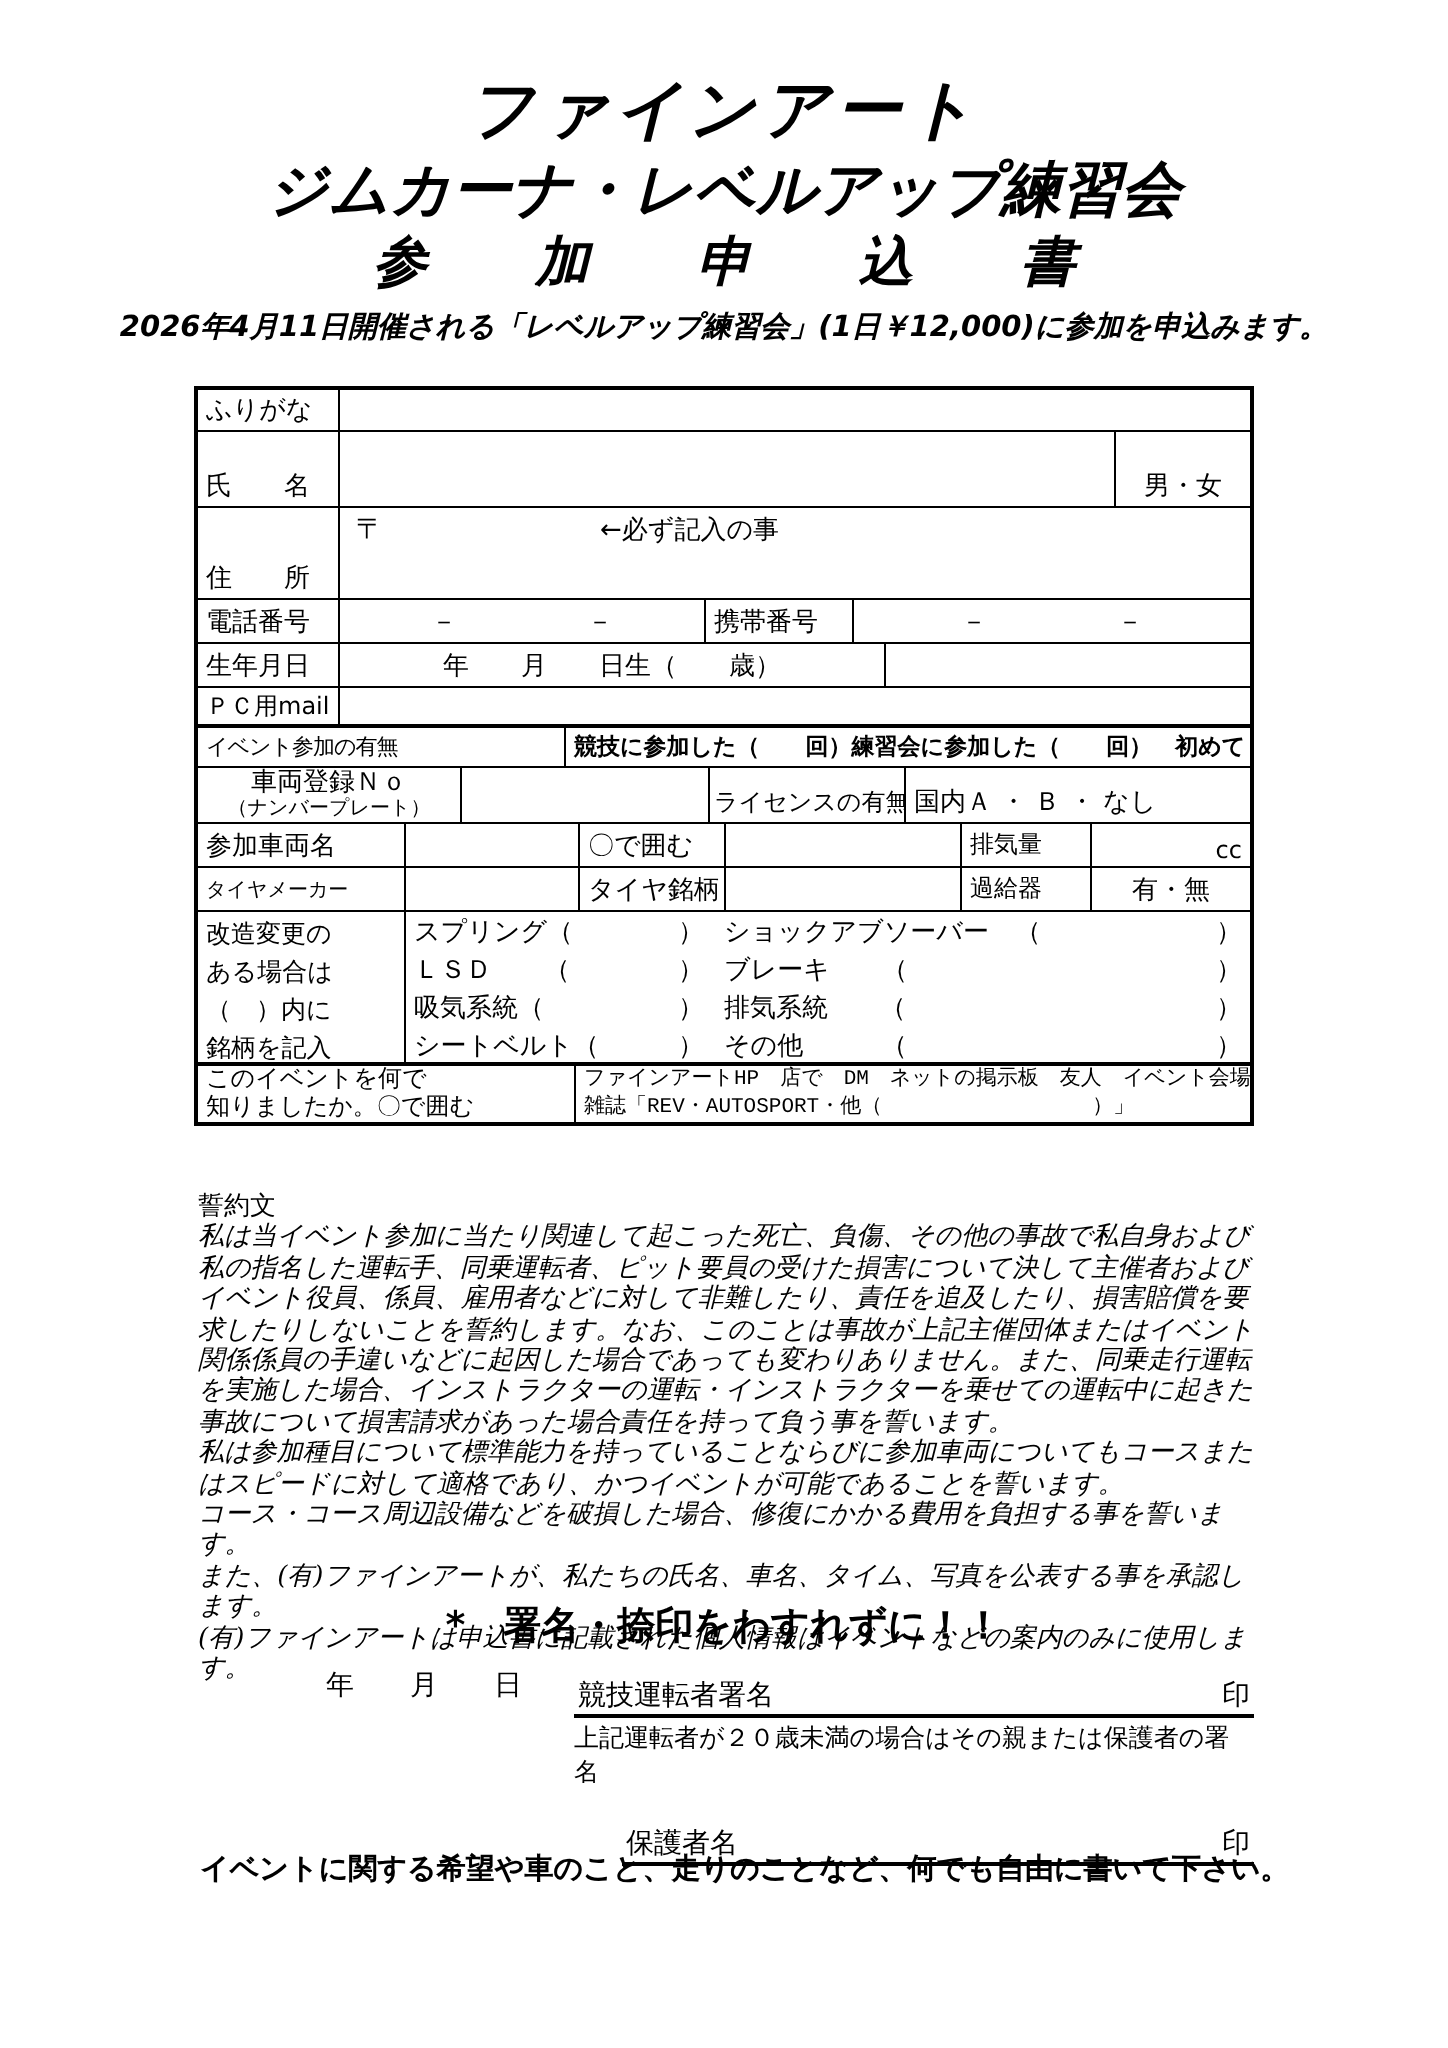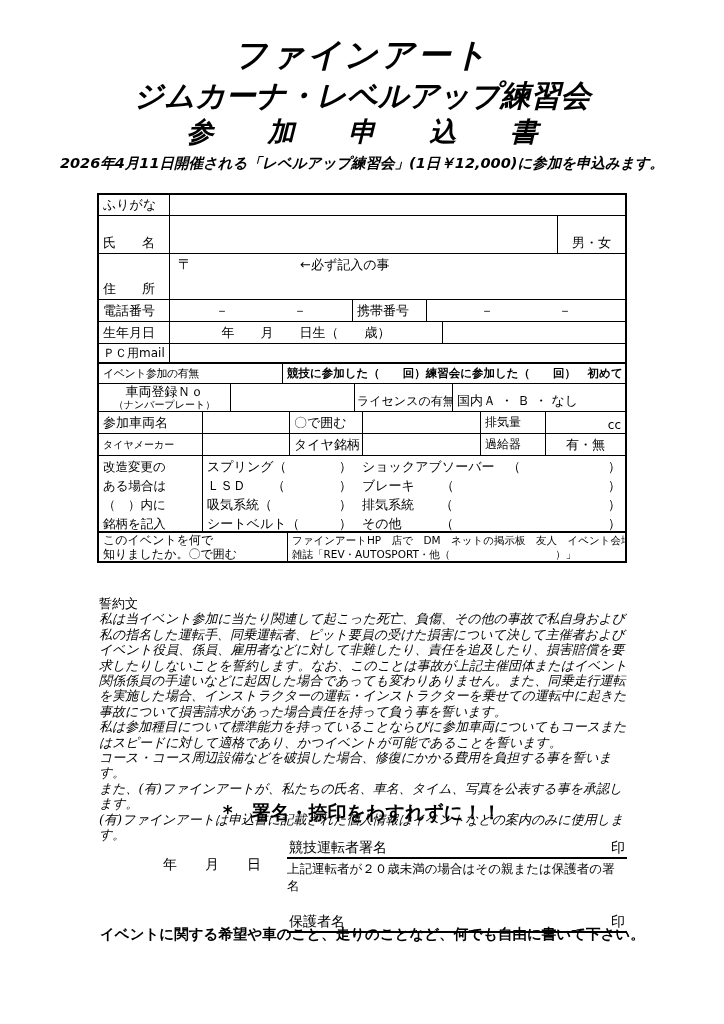--- a/index.html
+++ b/index.html
@@ -27,21 +27,21 @@
   .vb  { align-items:flex-end; }
   .vc  { align-items:center; }
   .hc  { justify-content:center; }
   .hr  { justify-content:flex-end; }
   .fx  { flex:1; }
   .w70{width:70px;} .w183{width:183px;} .w74{width:74px;} .w273{width:273px;}
   .w131{width:131px;} .w124{width:124px;} .w98{width:98px;}
   .w103{width:103px;} .w87{width:87px;} .w73{width:73px;} .w118{width:118px;} .w65{width:65px;}
   .w188{width:188px;}
   .h20{height:20px;} .h38{height:38px;} .h46{height:46px;} .h22{height:22px;}
-  .h19{height:19px;} .h21{height:21px;} .h28{height:28px;} .h76{height:76px;} .h30{height:30px;}
+  .h19{height:19px;} .h21{height:21px;} .h28{height:28px;} .h76{height:76px;} .h30{height:30px;font-family:Liberation Mono, monospace;}
   .col { display:flex; flex-direction:column; justify-content:center; }
   .mailcol { flex:1; border-left:1px solid #000; display:flex; flex-direction:column; box-sizing:border-box; }
   .mailtop { height:21px; border-bottom:1px solid #000; box-sizing:border-box; }
   .mailnote { flex:1; font-size:11.5px; text-align:center; line-height:16px; }
   .addr { position:relative; }
   .addr .postal { position:absolute; left:8px; top:2px; font-size:14px; }
   .addr .must { position:absolute; left:130px; top:2px; font-size:13px; }
   .regline1 { font-size:13px; text-align:center; line-height:14px; }
   .regline2 { font-size:10px; text-align:center; line-height:12px; }
   .modlbl { font-size:12.5px; line-height:19px; }
@@ -52,25 +52,25 @@
   .modgap { flex:1; }
   .srcopt { font-size:10.5px; line-height:14px; }
   .srclbl { font-size:12px; line-height:14px; }
   
   .pledge { position:absolute; left:99px; top:596px; width:530px;
     font-family:"DejaVu Serif","Liberation Serif",serif; font-size:13px; line-height:15.4px; }
   .pledge-body { white-space:pre-line;font-style:italic; }
   
   .reminder { position:absolute; top:800px; left:0; width:100%; text-align:center; font-size:19px; font-weight:700; }
   .sig { position:absolute; left:97px; top:834px; width:530px; font-family:"DejaVu Serif","Liberation Serif",serif; }
-  .sig-date { position:absolute; left:66px; top:22px; font-size:14px; }
+  .sig-date { position:absolute; left:66px; top:0; font-size:14px; }
   .sig-col { position:absolute; left:190px; top:0; width:340px; }
   .sig-line { display:flex; justify-content:space-between; align-items:flex-end; border-bottom:2px solid #000; height:23px; font-size:14px; padding:0 2px; }
   .sig-note { font-size:12.5px; margin-top:2px; }
-  .sig-line.second { margin-top:13px; }
+  .sig-line.second { margin-top:13px;margin-left:24px; }
   .footer-note { position:absolute; left:100px; top:925px; font-size:14.5px; font-weight:700; }
 </style>
 </head>
 <body>
 
 <div class="page">
 
   <div class="hdr">
     <div class="t1">ファインアート</div>
     <div class="t2">ジムカーナ・レベルアップ練習会</div>

